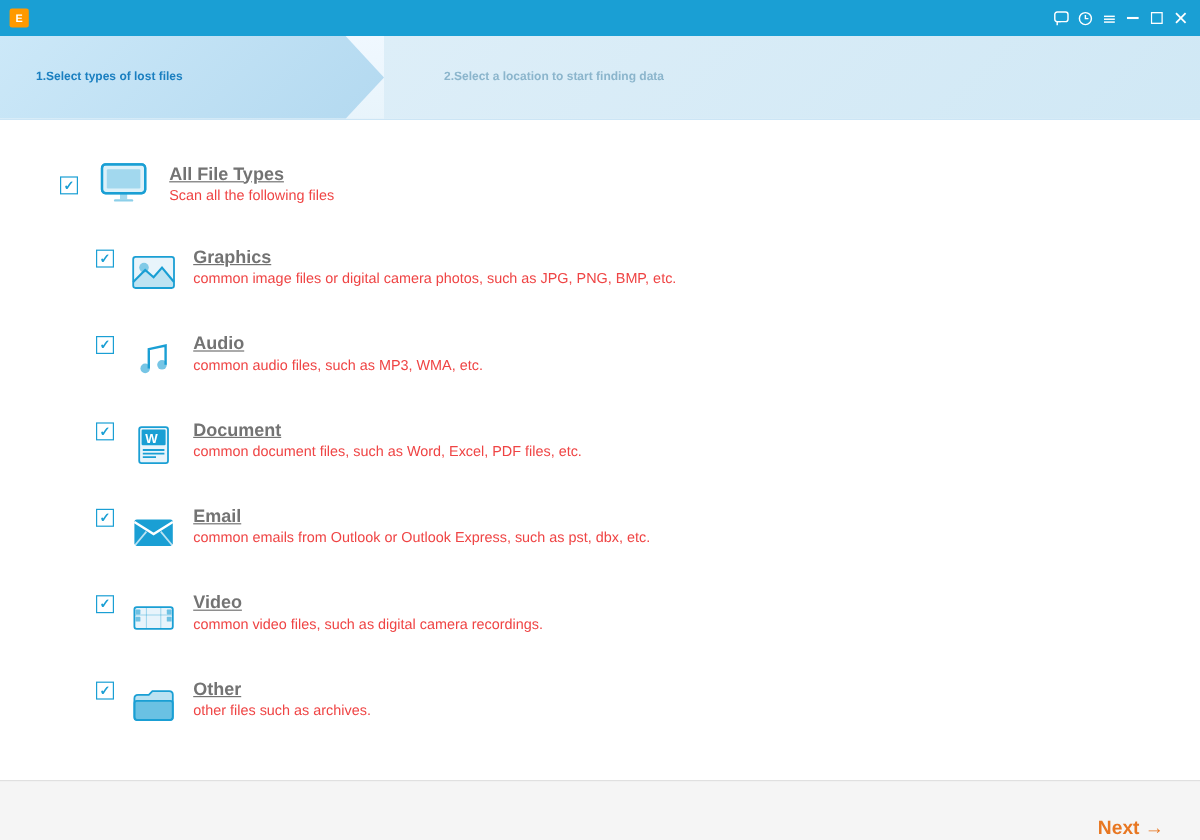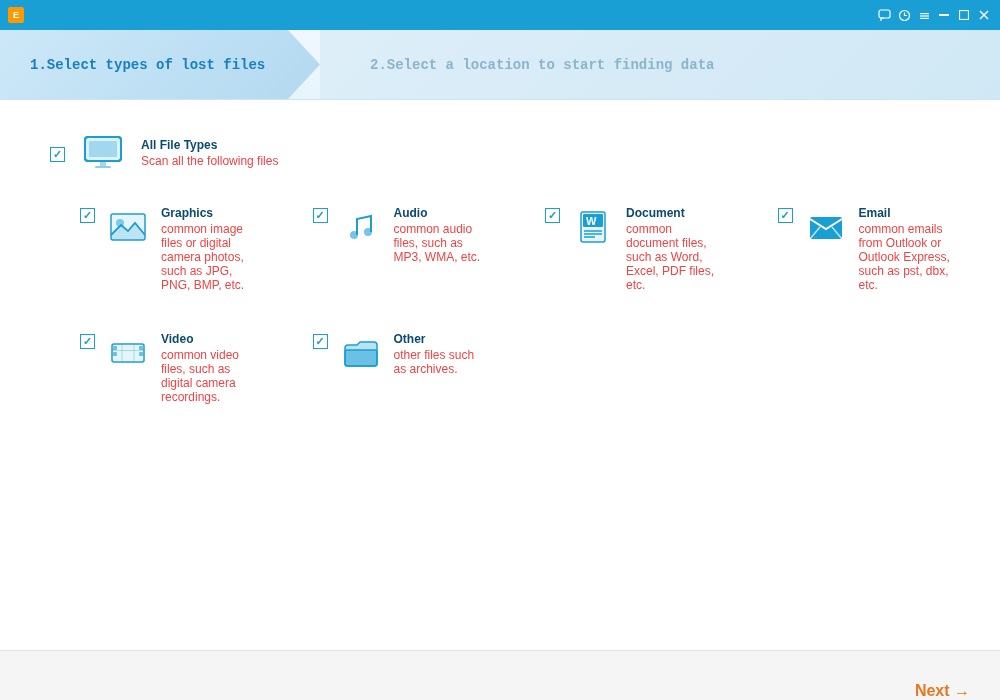--- a/index.html
+++ b/index.html
@@ -77,23 +77,22 @@
       min-width: 320px;
       clip-path: polygon(0 0, 90% 0, 100% 50%, 90% 100%, 0 100%);
       padding-right: 50px;
     }
     .step-2 {
       flex: 1;
       padding-left: 50px;
       background: linear-gradient(135deg, #ddeef8 0%, #d0e8f5 100%);
     }
     .step-label {
-      font-size: 14px;
+      font-size: 10px;
       font-weight: 600;
-      font-family: Liberation Mono, monospace;
     }
     .step-1 .step-label {
       color: #1a7fc0;
     }
     .step-2 .step-label {
       color: #8bb5cc;
     }
 
     
     .main-content {
@@ -133,35 +132,36 @@
     }
     .file-icon {
       width: 46px;
       height: 46px;
       flex-shrink: 0;
       display: flex;
       align-items: center;
       justify-content: center;
     }
     .file-info-title {
-      font-size: 12px;
+      font-size: 15px;
       font-weight: 700;
-      color: #0c4a6e;
+      color: #737373;
       margin-bottom: 2px;
+      text-decoration: underline;
     }
     .file-info-desc {
       font-size: 12px;
       color: #ef4444;
     }
 
     
     .file-types-grid {
       display: grid;
-      grid-template-columns: 1fr 1fr 1fr 1fr;
-      gap: 40px 60px;
+      grid-template-columns: 1fr;
+      gap: 30px 60px;
       margin-left: 30px;
     }
     .file-type-item {
       display: flex;
       align-items: flex-start;
       gap: 12px;
     }
     .ft-icon {
       width: 42px;
       height: 42px;

